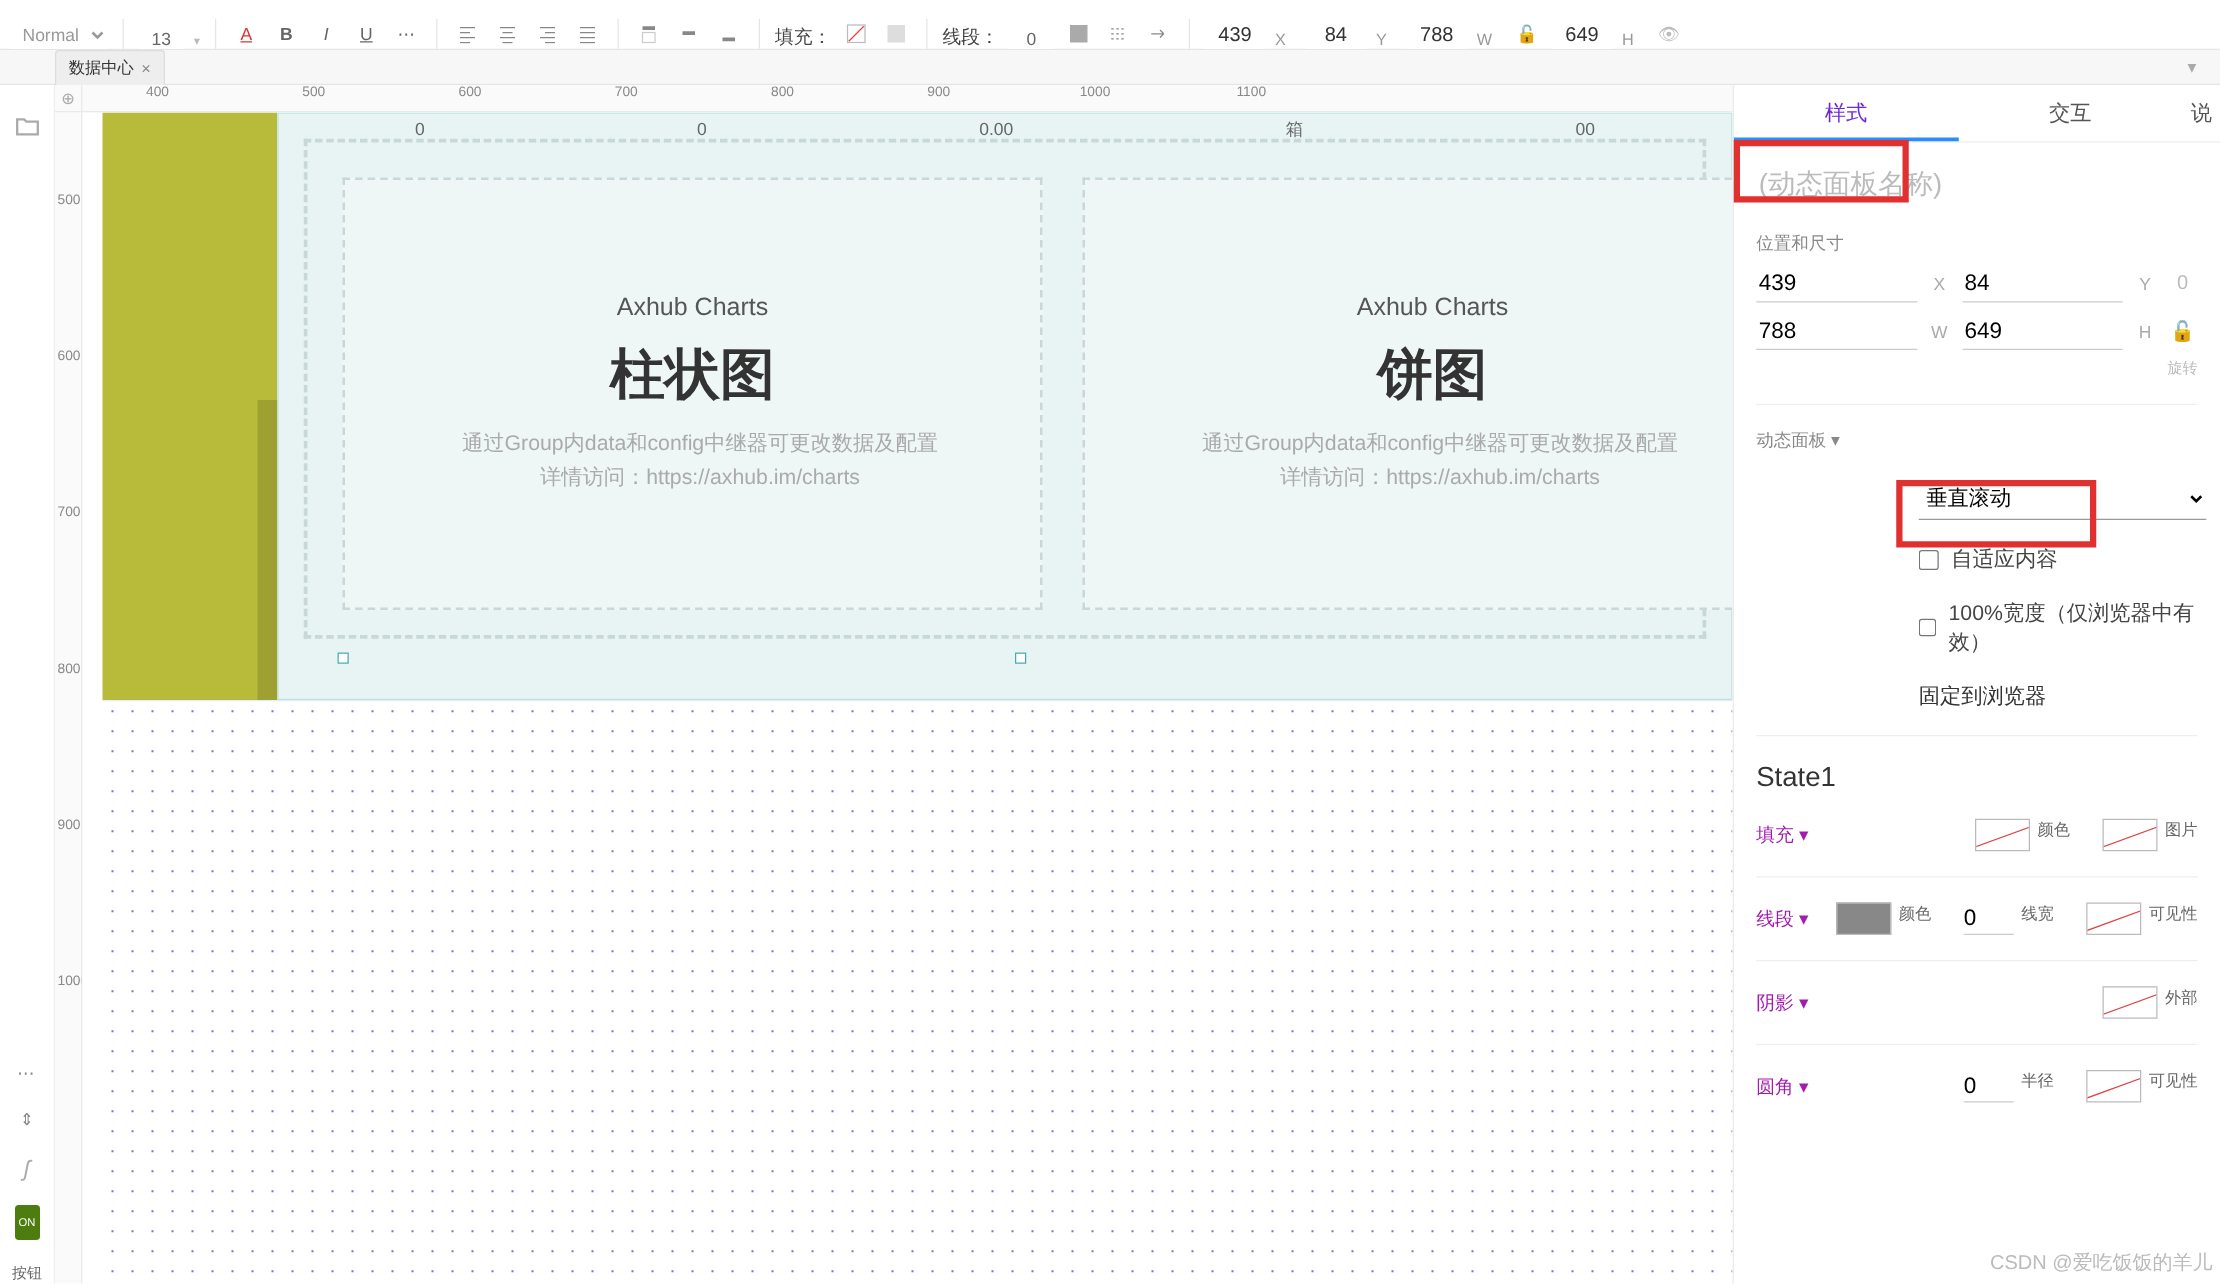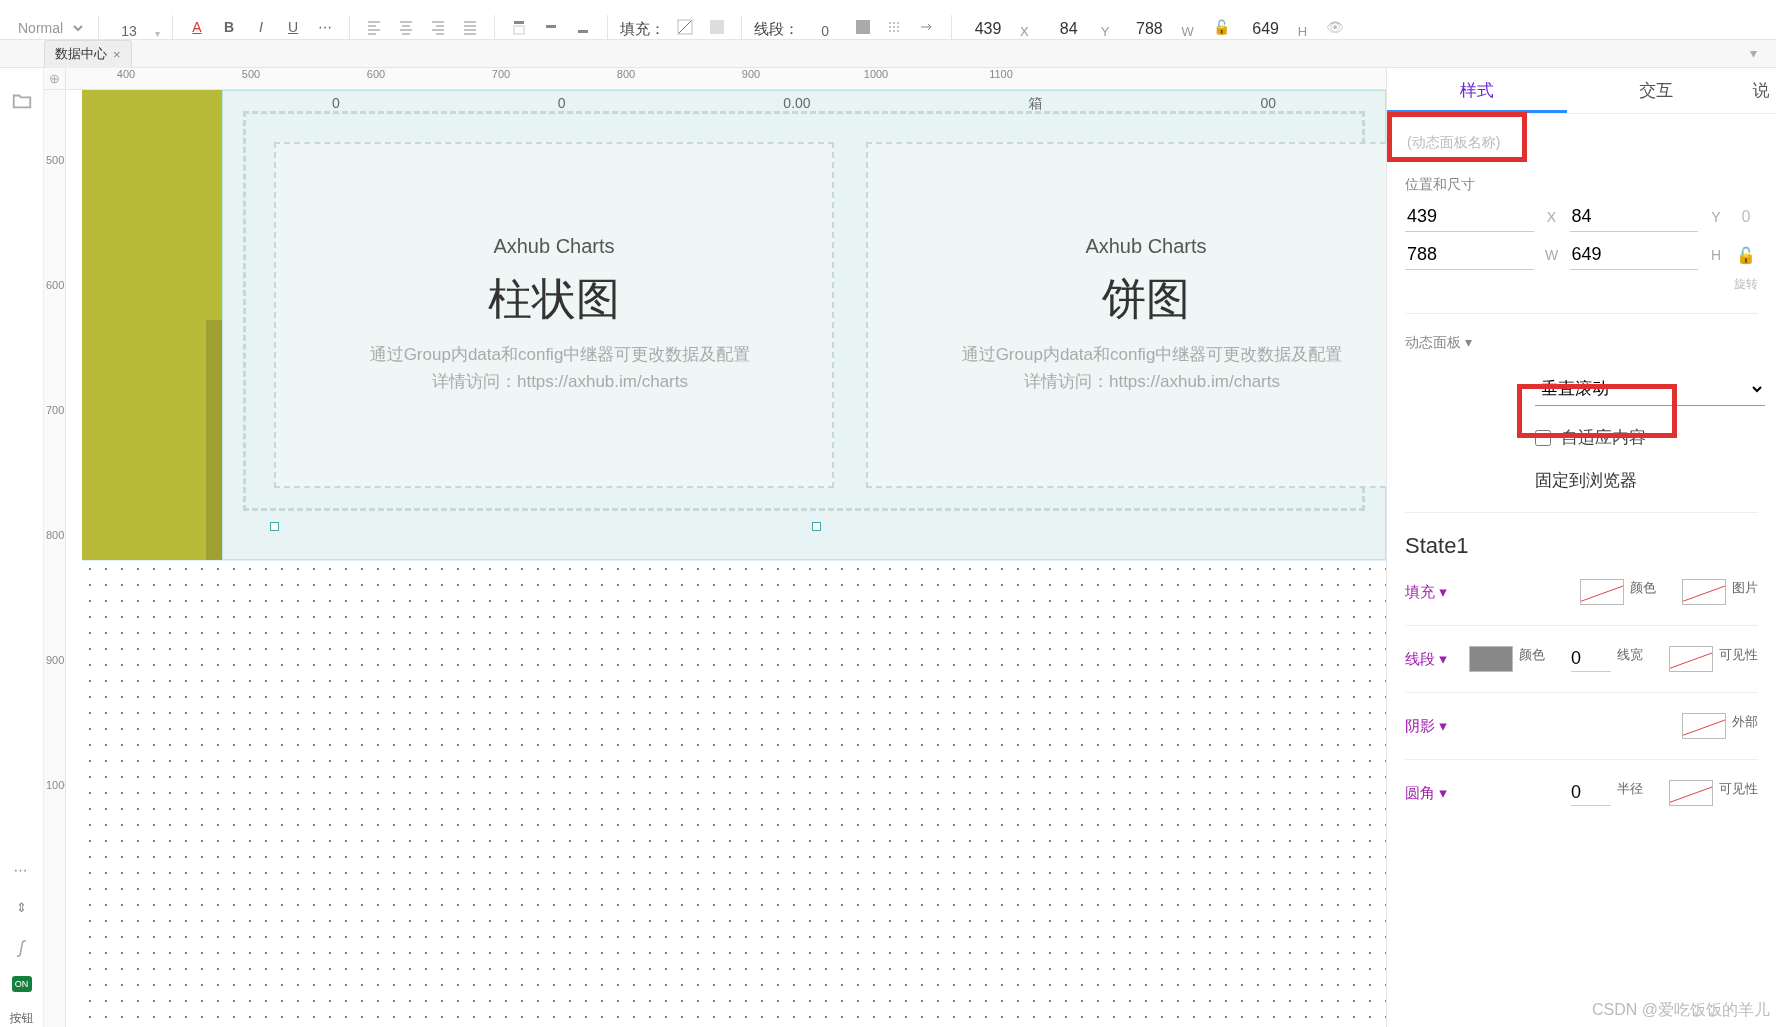--- a/index.html
+++ b/index.html
@@ -23,21 +23,21 @@
 .tab .close { color: #888; cursor: pointer; }
 .tab-end { margin-left: auto; width: 18px; height: 18px; margin-right: 8px; color: #aaa; }
 
 
 .main { display: flex; height: calc(100% - 68px); }
 .leftgutter { width: 44px; border-right: 1px solid #eee; display: flex; flex-direction: column; align-items: center; gap: 18px; padding-top: 22px; }
 .leftgutter .ic { width: 22px; height: 22px; color: #aaa; display: flex; align-items: center; justify-content: center; }
 .leftgutter .spacer { flex: 1; }
 .leftgutter .dots { letter-spacing: 2px; color: #888; }
 .leftgutter .txt { font-size: 12px; color: #666; writing-mode: horizontal-tb; }
-.leftgutter .badge { width: 20px; height: 16px; background: #15803d; border-radius: 3px; color: #fff; font-size: 9px; display:flex;align-items:center;justify-content:center; }
+.leftgutter .badge { width: 20px; height: 28px; background: #4d7c0f; border-radius: 3px; color: #fff; font-size: 9px; display:flex;align-items:center;justify-content:center; }
 
 
 .canvascol { flex: 1; display: flex; flex-direction: column; position: relative; }
 .ruler-h { height: 22px; background: #fafafa; border-bottom: 1px solid #e5e5e5; position: relative; margin-left: 22px; overflow: hidden; }
 .ruler-h .tick { position: absolute; top: 0; font-size: 11px; color: #888; transform: translateX(-50%); }
 .ruler-corner { position: absolute; left: 0; top: 0; width: 22px; height: 22px; background: #fafafa; border-right: 1px solid #e5e5e5; border-bottom: 1px solid #e5e5e5; display:flex;align-items:center;justify-content:center;color:#aaa;font-size:13px; }
 .ruler-v { width: 22px; background: #fafafa; border-right: 1px solid #e5e5e5; position: relative; overflow: hidden; }
 .ruler-v .tick { position: absolute; left: 2px; font-size: 11px; color: #888; transform: translateY(-50%) rotate(0); }
 .stage-wrap { flex: 1; display: flex; }
 .stage { flex: 1; position: relative; overflow: hidden; background: #fff; }
@@ -52,36 +52,36 @@
 .olive .dark { position: absolute; right: 0; top: 230px; width: 16px; height: 240px; background: #9ea032; }
 
 
 .teal-outer { position: absolute; left: 156px; top: 0; right: 0; height: 470px; background: #e8f4f4; border: 1px solid #bfe3e3; }
 .teal-hdr { height: 28px; display: flex; gap: 80px; padding: 4px 40px; color: #666; font-size: 14px; justify-content: space-around; }
 .teal-content { position: absolute; left: 20px; right: 20px; top: 20px; bottom: 48px; border: 3px dashed #c8d8d8; }
 .chart-box { position: absolute; top: 28px; bottom: 20px; border: 2px dashed #c8d8d8; background: #eef6f6; display: flex; flex-direction: column; align-items: center; justify-content: center; gap: 12px; }
 .chart-box.left { left: 28px; width: 560px; }
 .chart-box.right { left: 620px; width: 560px; }
 .chart-sub { font-size: 20px; color: #555; }
-.chart-title { font-size: 44px; color: #333; font-weight: 400; }
+.chart-title { font-size: 44px; color: #333; font-weight: 700; }
 .chart-desc { font-size: 17px; color: #aaa; text-align: center; line-height: 1.6; margin-left: 12px; }
 
 
 .sel-outline { position: absolute; left: 156px; top: 430px; right: 0; height: 14px; }
 .handle { position: absolute; width: 9px; height: 9px; background: #fff; border: 1px solid #4aa; }
 .handle.l { left: 48px; top: 2px; }
 .handle.m { left: 590px; top: 2px; }
 
 
 .rpanel { width: 390px; border-left: 1px solid #e5e5e5; display: flex; flex-direction: column; overflow: hidden; }
 .rtabs { height: 46px; display: flex; border-bottom: 1px solid #eee; }
 .rtab { flex: 1; text-align: center; line-height: 46px; font-size: 17px; color: #555; cursor: pointer; }
 .rtab.active { color: #6d28d9; border-bottom: 3px solid #2b8cff; }
 .rbody { flex: 1; overflow-y: auto; padding: 14px 18px; display: flex; flex-direction: column; gap: 20px; }
-.name-input { border: none; font-size: 14px; color: #bbb; width: 100%; padding: 6px 2px; }
+.name-input { border: none; font-size: 22px; color: #bbb; width: 100%; padding: 6px 2px; }
 .name-input::placeholder { color: #bbb; }
 .redbox1 { position: absolute; border: 5px solid #e03030; pointer-events: none; }
 .sec-label { font-size: 14px; color: #888; }
 .pos-grid { display: grid; grid-template-columns: 1fr 20px 1fr 20px 24px; gap: 8px; align-items: center; margin-top: 8px; }
 .pos-grid input { border: none; border-bottom: 1px solid #ccc; font-size: 18px; text-align: left; padding: 4px 2px; width: 100%; }
 .pos-grid .u { color: #aaa; font-size: 14px; text-align: center; }
 .pos-grid .rot { color: #bbb; font-size: 16px; text-align: center; }
 .dp-select { border: none; border-bottom: 1px solid #999; font-size: 17px; padding: 6px 2px; width: 230px; margin-left: 130px; display:block; background:#fff; }
 .chk-row { display: flex; align-items: center; gap: 10px; margin-left: 130px; font-size: 17px; color: #444; }
 .chk-row input { width: 16px; height: 16px; }
@@ -307,20 +307,24 @@
       </div>
       <div class="divider"></div>
       <div class="sec-label">动态面板 ▾</div>
       <div style="position:relative">
         <select class="dp-select"><option>垂直滚动</option></select>
       </div>
       <label class="chk-row">
           <input type="checkbox" style="">
           <span>自适应内容</span>
         </label>
+      <label class="chk-row">
+          <input type="checkbox" style="">
+          <span>100%宽度（仅浏览器中有效）</span>
+        </label>
       <div class="link-row">固定到浏览器</div>
       <div class="divider"></div>
       <div class="state-name">State1</div>
       <div class="prop-row">
         <span class="pl">填充 ▾</span>
         <div class="swset">
           <div class="sw">
               <div class="box diag"></div>
               <span>颜色</span>
             </div>

